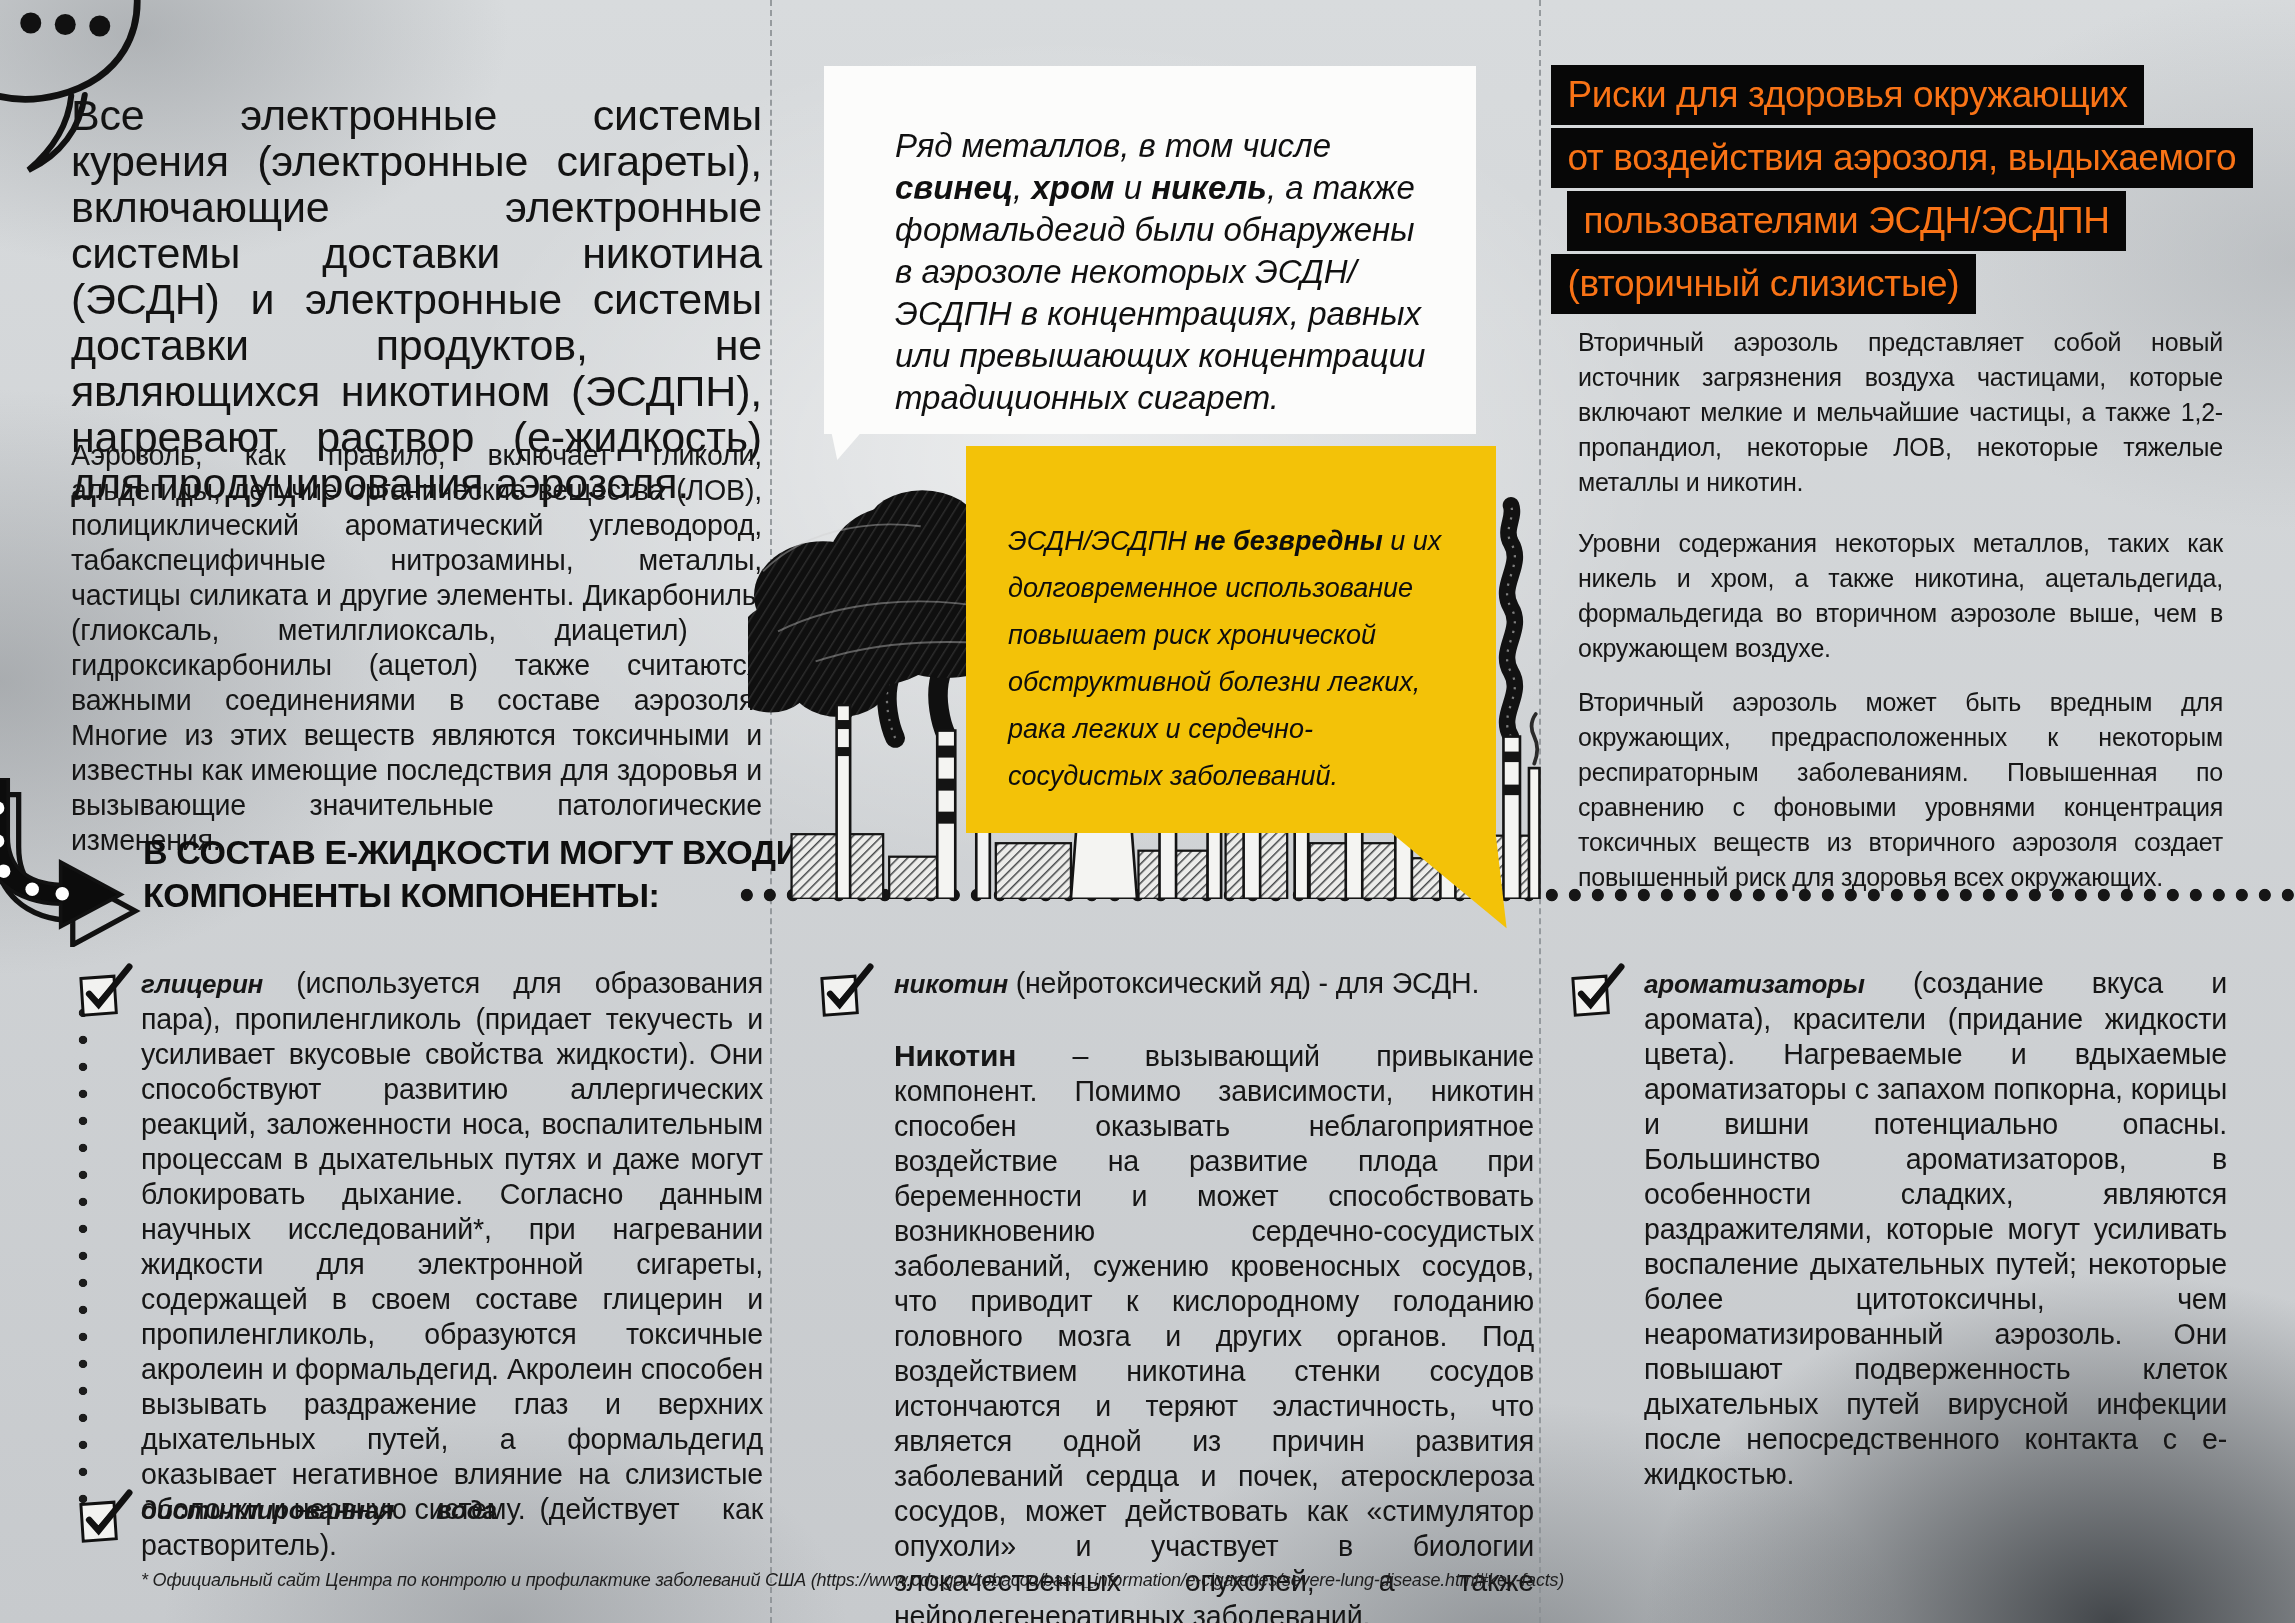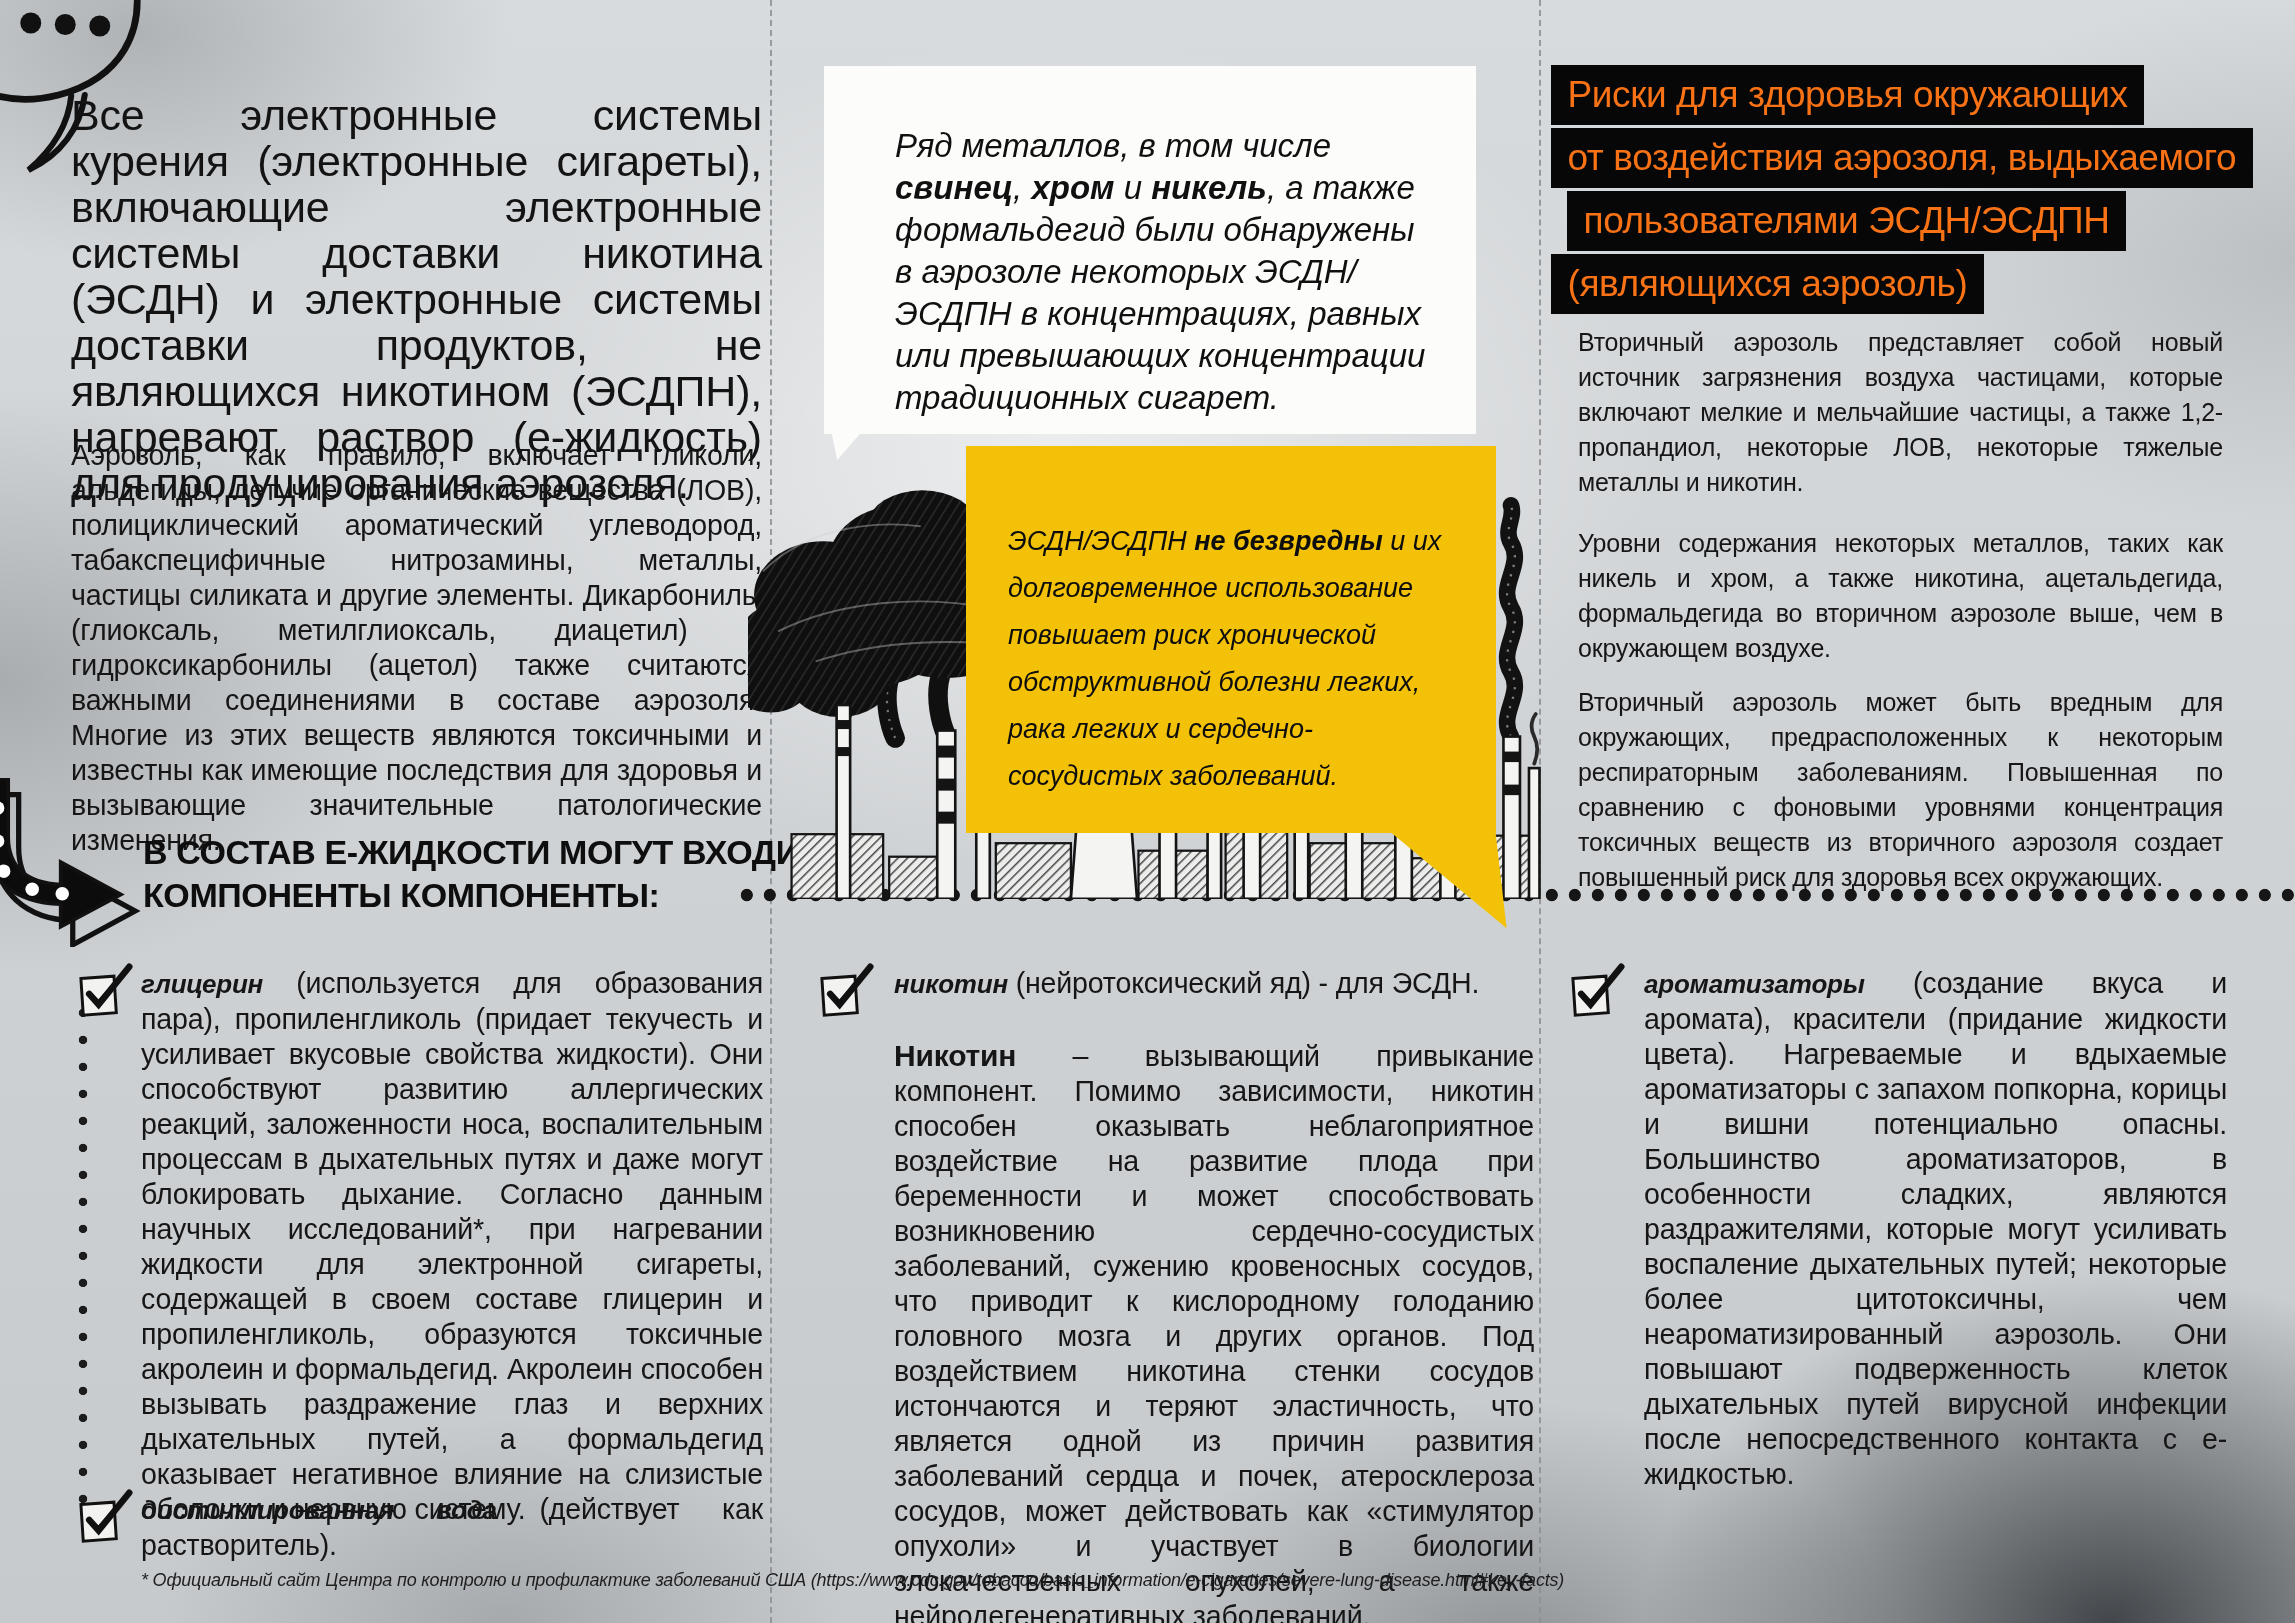--- a/index.html
+++ b/index.html
@@ -228,21 +228,21 @@
   <div class="bullet" style="left:894px;top:966px;width:640px;text-align:left;">
     <span class="lead">никотин</span><span> (нейротоксический яд) - для ЭСДН.</span>
   </div>
   <div class="bullet" style="left:894px;top:1038px;width:640px;">
     <span class="plead">Никотин</span><span> – вызывающий привыкание компонент. Помимо зависимости, никотин способен оказывать неблагоприятное воздействие на развитие плода при беременности и может способствовать возникновению сердечно-сосудистых заболеваний, сужению кровеносных сосудов, что приводит  к кислородному голоданию головного мозга и других органов. Под воздействием никотина стенки сосудов истончаются и теряют эластичность, что является одной из причин развития заболеваний сердца и почек, атеросклероза сосудов, может действовать как «стимулятор опухоли» и участвует в биологии злокачественных опухолей, а также нейродегенеративных заболеваний.</span>
   </div>
 
   <div class="bar" style="left:1551px;top:65px;"><span>Риски для здоровья окружающих</span></div>
   <div class="bar" style="left:1551px;top:128px;"><span>от воздействия аэрозоля, выдыхаемого</span></div>
   <div class="bar" style="left:1567px;top:191px;"><span>пользователями ЭСДН/ЭСДПН</span></div>
-  <div class="bar" style="left:1551px;top:254px;"><span>(являющихся аэрозоль)</span></div>
+  <div class="bar" style="left:1551px;top:254px;"><span>(вторичный слизистые)</span></div>
 
   <div class="para rpara" style="top:325px;">Вторичный аэрозоль представляет собой новый источник загрязнения воздуха частицами, которые включают мелкие и мельчайшие частицы, а также 1,2-пропандиол, некоторые ЛОВ, некоторые тяжелые металлы и никотин.</div>
   <div class="para rpara" style="top:526px;">Уровни содержания некоторых металлов, таких как никель и хром, а также никотина, ацетальдегида, формальдегида во вторичном аэрозоле выше, чем в окружающем воздухе.</div>
   <div class="para rpara" style="top:685px;">Вторичный аэрозоль может быть вредным для окружающих, предрасположенных к некоторым респираторным заболеваниям. Повышенная по сравнению с фоновыми уровнями концентрация токсичных веществ из вторичного аэрозоля создает повышенный риск для здоровья всех окружающих.</div>
 
   <svg class="checkicon" style="left:1567px;top:960px;" viewBox="0 0 100 104">
     <path d="M10,30 L66,26 L70,88 L14,92 Z" fill="#f2f2f0" stroke="#111" stroke-width="5"></path>
     <path d="M24,56 L40,74 L92,10" fill="none" stroke="#111" stroke-width="11" stroke-linecap="round"></path>
     <path d="M28,60 L40,68 L88,14" fill="none" stroke="#111" stroke-width="4" stroke-linecap="round"></path>
   </svg>

